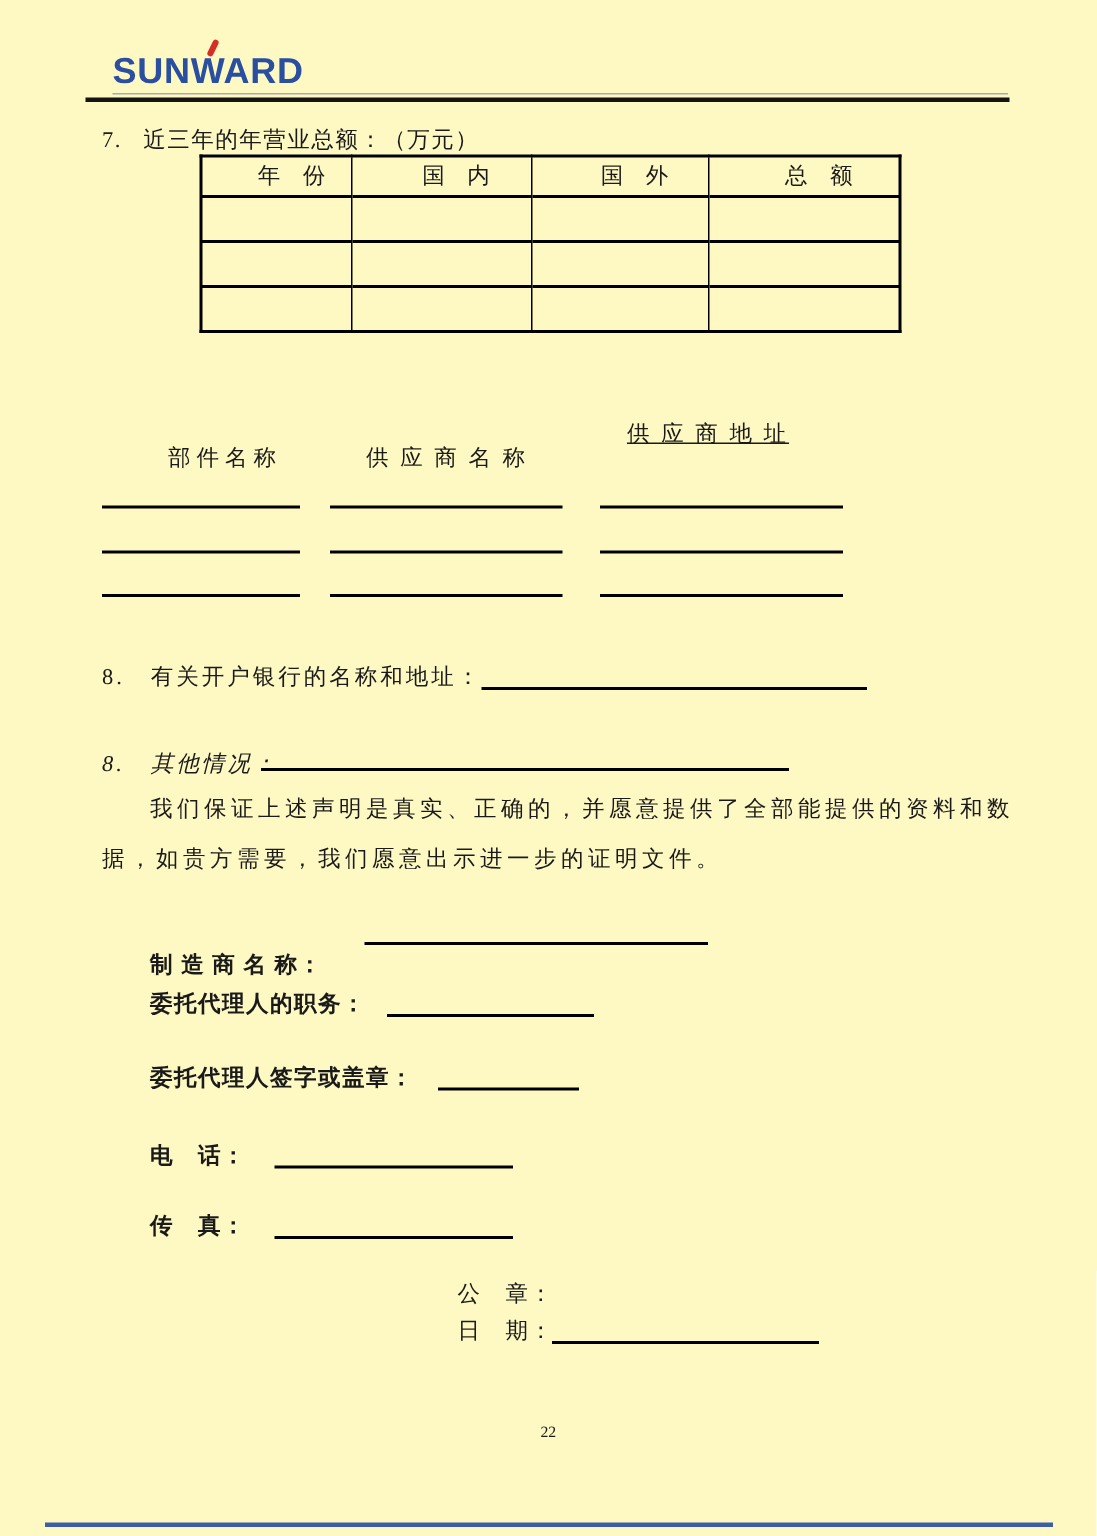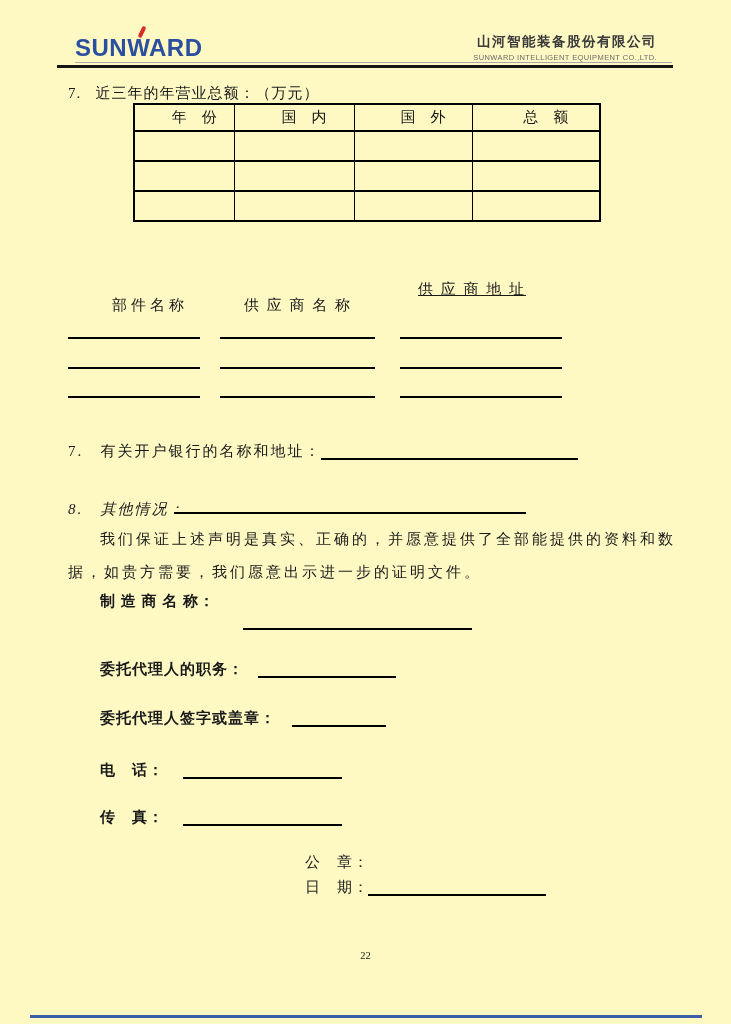--- a/index.html
+++ b/index.html
@@ -57,24 +57,20 @@
 </style>
 </head>
 <body>
 
 <div class="page">
 
   <div class="abs" style="left:75px; top:34px;">
     <span class="logo-text">SUN</span><span class="logo-text" style="position:relative;"><span class="logo-accent" style="left:13px; top:-8px;"></span><span>W</span></span><span class="logo-text">ARD</span>
   </div>
 
-  <div class="abs" style="right:74px; top:33px; width:260px;">
-    <div class="company-cn">山河智能装备股份有限公司</div>
-    <div class="company-en">SUNWARD INTELLIGENT EQUIPMENT CO.,LTD.</div>
-  </div>
 
   <div class="abs rule-thin" style="left:75px; top:62px; width:597px;"></div>
   <div class="abs rule-thick" style="left:57px; top:65px; width:616px;"></div>
 
   <div class="abs txt-tight" style="left:68px; top:84px;">7.   近三年的年营业总额：（万元）</div>
 
   <table class="sales abs" style="left:133px; top:103px;">
     <colgroup>
       <col style="width:100px">
         <col style="width:120px">
@@ -119,30 +115,30 @@
   <div class="abs blankline" style="left:400px; top:337px; width:162px;"></div>
 
   <div class="abs blankline" style="left:68px;  top:367px; width:132px;"></div>
   <div class="abs blankline" style="left:220px; top:367px; width:155px;"></div>
   <div class="abs blankline" style="left:400px; top:367px; width:162px;"></div>
 
   <div class="abs blankline" style="left:68px;  top:396px; width:132px;"></div>
   <div class="abs blankline" style="left:220px; top:396px; width:155px;"></div>
   <div class="abs blankline" style="left:400px; top:396px; width:162px;"></div>
 
-  <div class="abs txt" style="left:68px; top:442px;">7.   有关开户银行的名称和地址：</div>
+  <div class="abs txt" style="left:68px; top:442px;">8.   有关开户银行的名称和地址：</div>
   <div class="abs blankline" style="left:321px; top:458px; width:257px;"></div>
 
   <div class="abs txt" style="left:68px; top:500px;font-style:italic;">8.   其他情况：</div>
   <div class="abs blankline" style="left:174px; top:512px; width:352px;"></div>
 
   <div class="abs txt" style="left:100px; top:530px; letter-spacing:3px;">我们保证上述声明是真实、正确的，并愿意提供了全部能提供的资料和数</div>
   <div class="abs txt" style="left:68px; top:563px; letter-spacing:3px;">据，如贵方需要，我们愿意出示进一步的证明文件。</div>
 
-  <div class="abs txt-tight bold" style="left:100px; top:592px;">制 造 商 名 称：</div>
+  <div class="abs txt-tight bold" style="left:100px; top:634px;">制 造 商 名 称：</div>
   <div class="abs blankline" style="left:243px; top:628px; width:229px;"></div>
 
   <div class="abs txt-tight bold" style="left:100px; top:660px;">委托代理人的职务：</div>
   <div class="abs blankline" style="left:258px; top:676px; width:138px;"></div>
 
   <div class="abs txt-tight bold" style="left:100px; top:709px;">委托代理人签字或盖章：</div>
   <div class="abs blankline" style="left:292px; top:725px; width:94px;"></div>
 
   <div class="abs txt-tight bold" style="left:100px; top:761px;">电　话：</div>
   <div class="abs blankline" style="left:183px; top:777px; width:159px;"></div>

